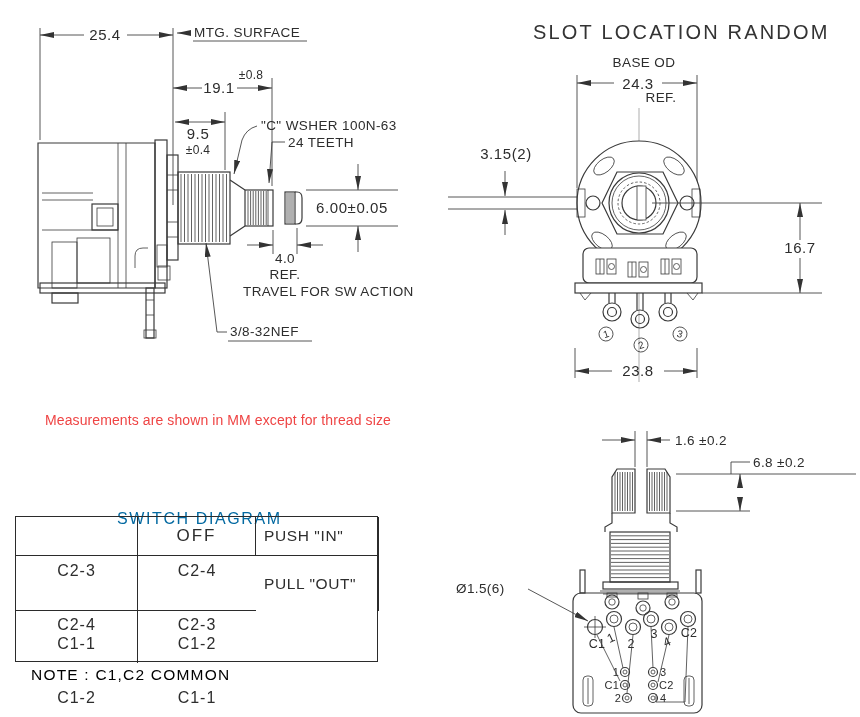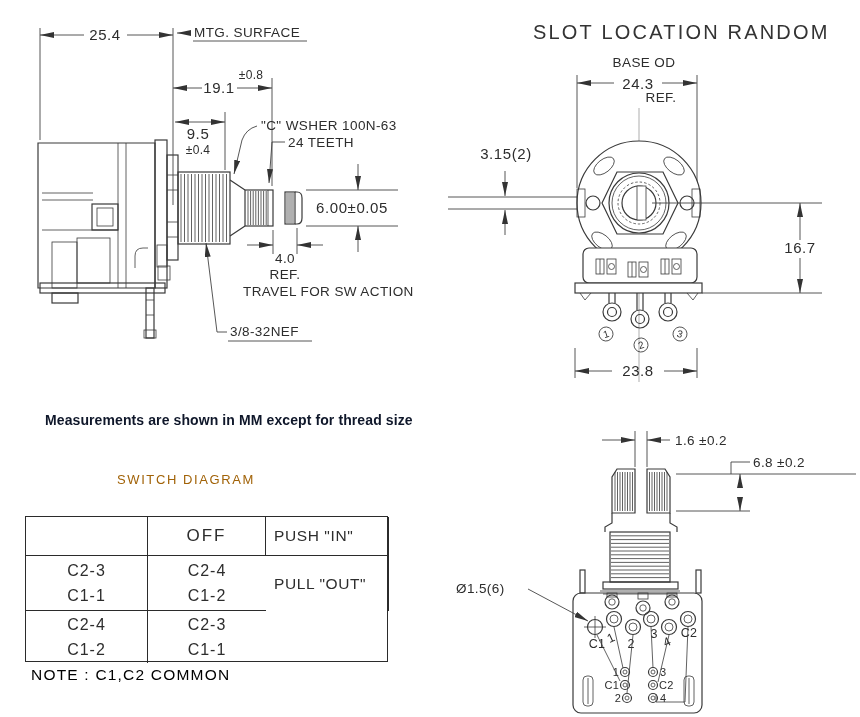--- a/index.html
+++ b/index.html
@@ -16,35 +16,35 @@
   
   text{font-family:"Liberation Sans",sans-serif;fill:#2d2d2d;}
   .dim{font-size:13.5px;letter-spacing:0.4px;}
   .dim-lg{font-size:15px;letter-spacing:0.6px;}
   .dim-sm{font-size:12px;letter-spacing:0.3px;}
   .ttl{font-size:20px;letter-spacing:2.2px;fill:#333;}
   .lbl{font-size:12.5px;letter-spacing:0.2px;}
   .lbl-sm{font-size:11px;letter-spacing:0.2px;}
   .digit{font-size:10px;}
   
-  .units-note{position:absolute;left:45px;top:412px;font-size:14px;font-weight:bold;color:#0f172a;
+  .units-note{position:absolute;left:45px;top:412px;font-size:14px;font-weight:normal;color:#ef4444;
               letter-spacing:0.1px;}
-  .tbl-title{position:absolute;left:117px;top:472px;font-size:13px;color:#a16207;letter-spacing:1.6px;}
-  .sw-table{position:absolute;left:25px;top:516px;width:363px;height:146px;
+  .tbl-title{position:absolute;left:117px;top:510px;font-size:16px;color:#0369a1;letter-spacing:1.6px;}
+  .sw-table{position:absolute;left:15px;top:516px;width:363px;height:146px;
             border:1.8px solid #2b2b2b;display:grid;
             grid-template-columns:122px 118px 123px;grid-template-rows:39px 55px 52px;
             box-sizing:border-box;color:#2d2d2d;}
   .cell{border-right:1.8px solid #2b2b2b;border-bottom:1.8px solid #2b2b2b;
         display:flex;flex-direction:column;align-items:center;justify-content:center;
         font-size:16px;letter-spacing:1px;}
   .cell.last-col{border-right:none;}
   .cell.last-row{border-bottom:none;}
   .cell.rowlabel{align-items:flex-start;padding-left:8px;box-sizing:border-box;
                  font-size:15.5px;letter-spacing:0.6px;}
-  .cell .v{line-height:25px;}
+  .cell .v{line-height:25px;margin-top:48px;}
   .hdr{font-size:17px;letter-spacing:2px;}
   .tbl-note{position:absolute;left:31px;top:666px;font-size:15.5px;letter-spacing:1.2px;color:#000000;}
 </style>
 </head>
 <body>
 
 <div class="page">
 
   <svg style="left:0;top:0" width="430" height="410" viewBox="0 0 430 410">
     <defs>

